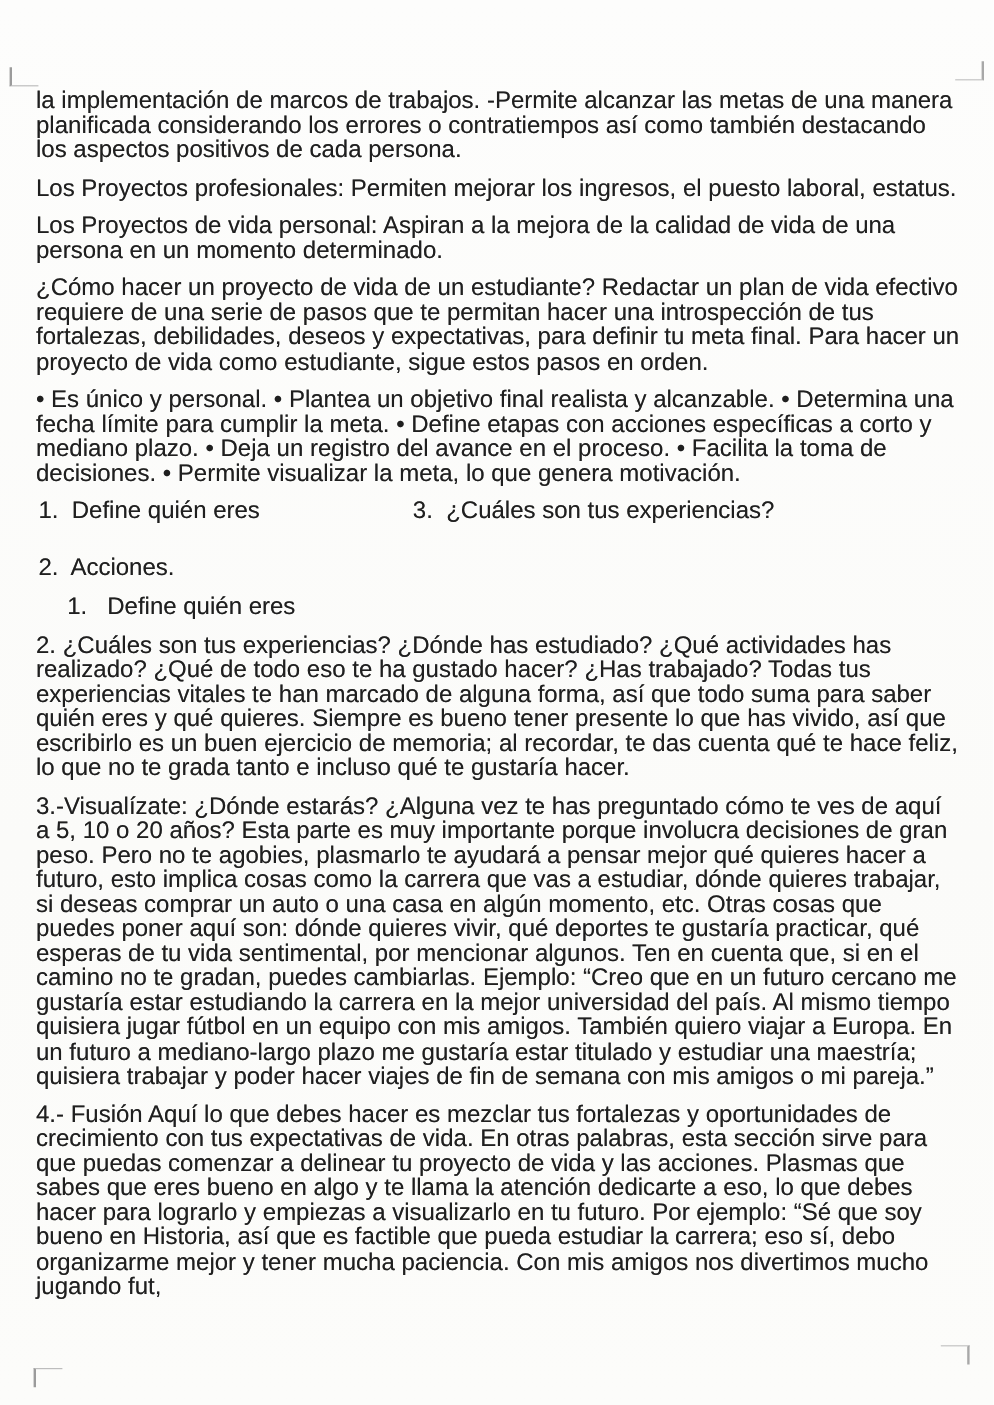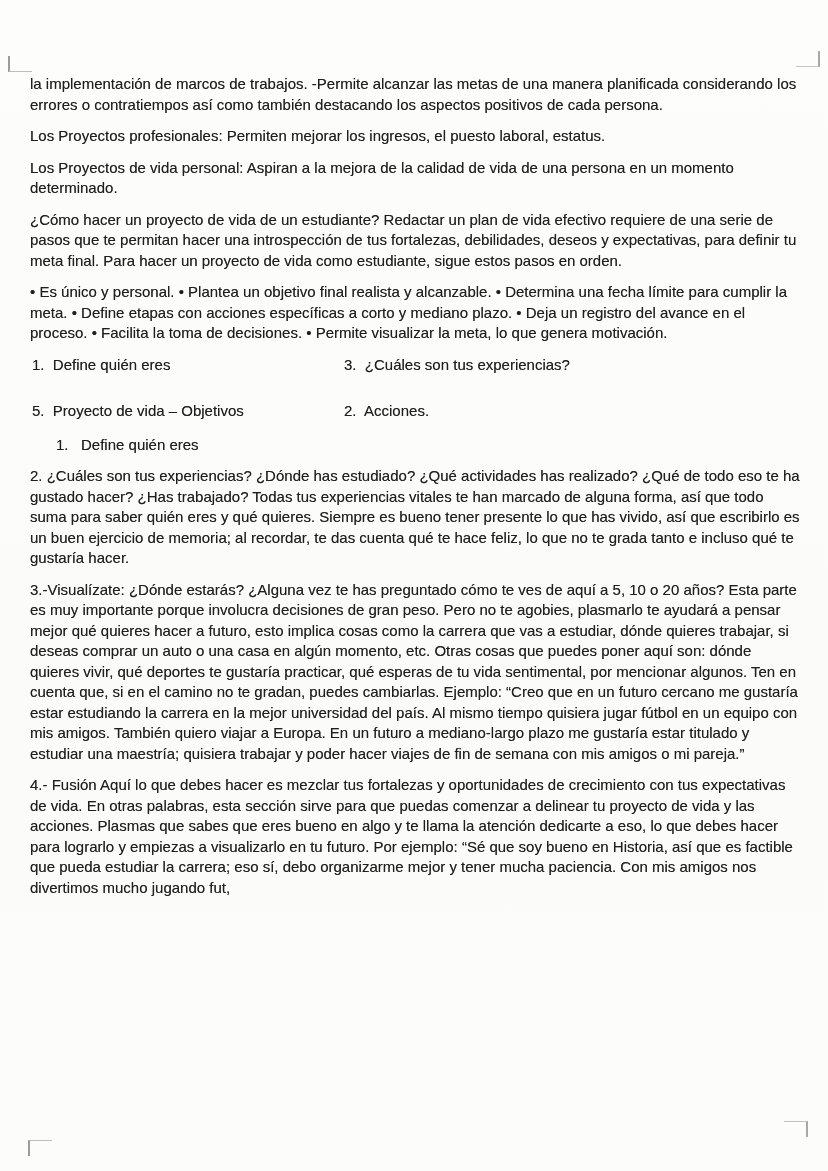--- a/index.html
+++ b/index.html
@@ -14,21 +14,21 @@
     overflow: hidden;
     background: linear-gradient(180deg, #fdfdfc 0%, #fbfbf9 60%, #fcfcfa 100%);
     font-family: "Liberation Sans", sans-serif;
     color: #1f1f1f;
   }
   .content {
     position: absolute;
     top: 74px;
     left: 30px;
     width: 770px;
-    font-size: 15px;
+    font-size: 20px;
     line-height: 20.5px;
     text-shadow: 0 0 0.45px rgba(20,20,20,0.55);
   }
   .content p {
     margin: 0 0 11px 0;
   }
   .steps {
     margin: 2px 0 10px 2px;
   }
   .step-row {
@@ -98,21 +98,20 @@
     <p>• Es único y personal. • Plantea un objetivo final realista y alcanzable. • Determina una fecha límite para cumplir la meta. • Define etapas con acciones específicas a corto y mediano plazo. • Deja un registro del avance en el proceso. • Facilita la toma de decisiones. • Permite visualizar la meta, lo que genera motivación.</p>
 
     <div class="steps">
       <div class="step-row">
         <span class="step">1.  Define quién eres</span>
         <span class="step">3.  ¿Cuáles son tus experiencias?</span>
       </div>
       <div class="step-row">
       </div>
       <div class="step-row">
-        <span class="step">5.  Proyecto de vida – Objetivos</span>
         <span class="step">2.  Acciones.</span>
       </div>
     </div>
 
     <p class="substep">1.   Define quién eres</p>
 
     <p>2. ¿Cuáles son tus experiencias? ¿Dónde has estudiado? ¿Qué actividades has realizado? ¿Qué de todo eso te ha gustado hacer? ¿Has trabajado? Todas tus experiencias vitales te han marcado de alguna forma, así que todo suma para saber quién eres y  qué quieres. Siempre es bueno tener presente lo que has vivido, así que escribirlo es un buen ejercicio de memoria; al recordar, te das cuenta qué te hace feliz, lo que no te grada tanto e incluso qué te gustaría hacer.</p>
 
     <p>3.-Visualízate: ¿Dónde estarás? ¿Alguna vez te has preguntado cómo te ves de aquí a 5, 10 o 20 años? Esta parte es muy importante porque involucra decisiones de gran peso. Pero no te agobies, plasmarlo te ayudará a pensar mejor qué quieres hacer a futuro, esto implica cosas como la carrera que vas a estudiar, dónde quieres trabajar, si deseas comprar un auto o una casa en algún momento, etc. Otras cosas que puedes poner aquí son: dónde quieres vivir, qué deportes te gustaría practicar, qué esperas de tu vida sentimental, por mencionar algunos. Ten en cuenta que, si en el camino no te gradan, puedes cambiarlas. Ejemplo: “Creo que en un futuro cercano me gustaría estar estudiando la carrera en la mejor universidad del país. Al mismo tiempo quisiera jugar fútbol en un equipo con mis amigos. También quiero viajar a Europa. En un futuro a mediano-largo plazo me gustaría estar titulado y estudiar una maestría; quisiera trabajar y poder hacer viajes de fin de semana con mis amigos o mi pareja.”</p>
 

